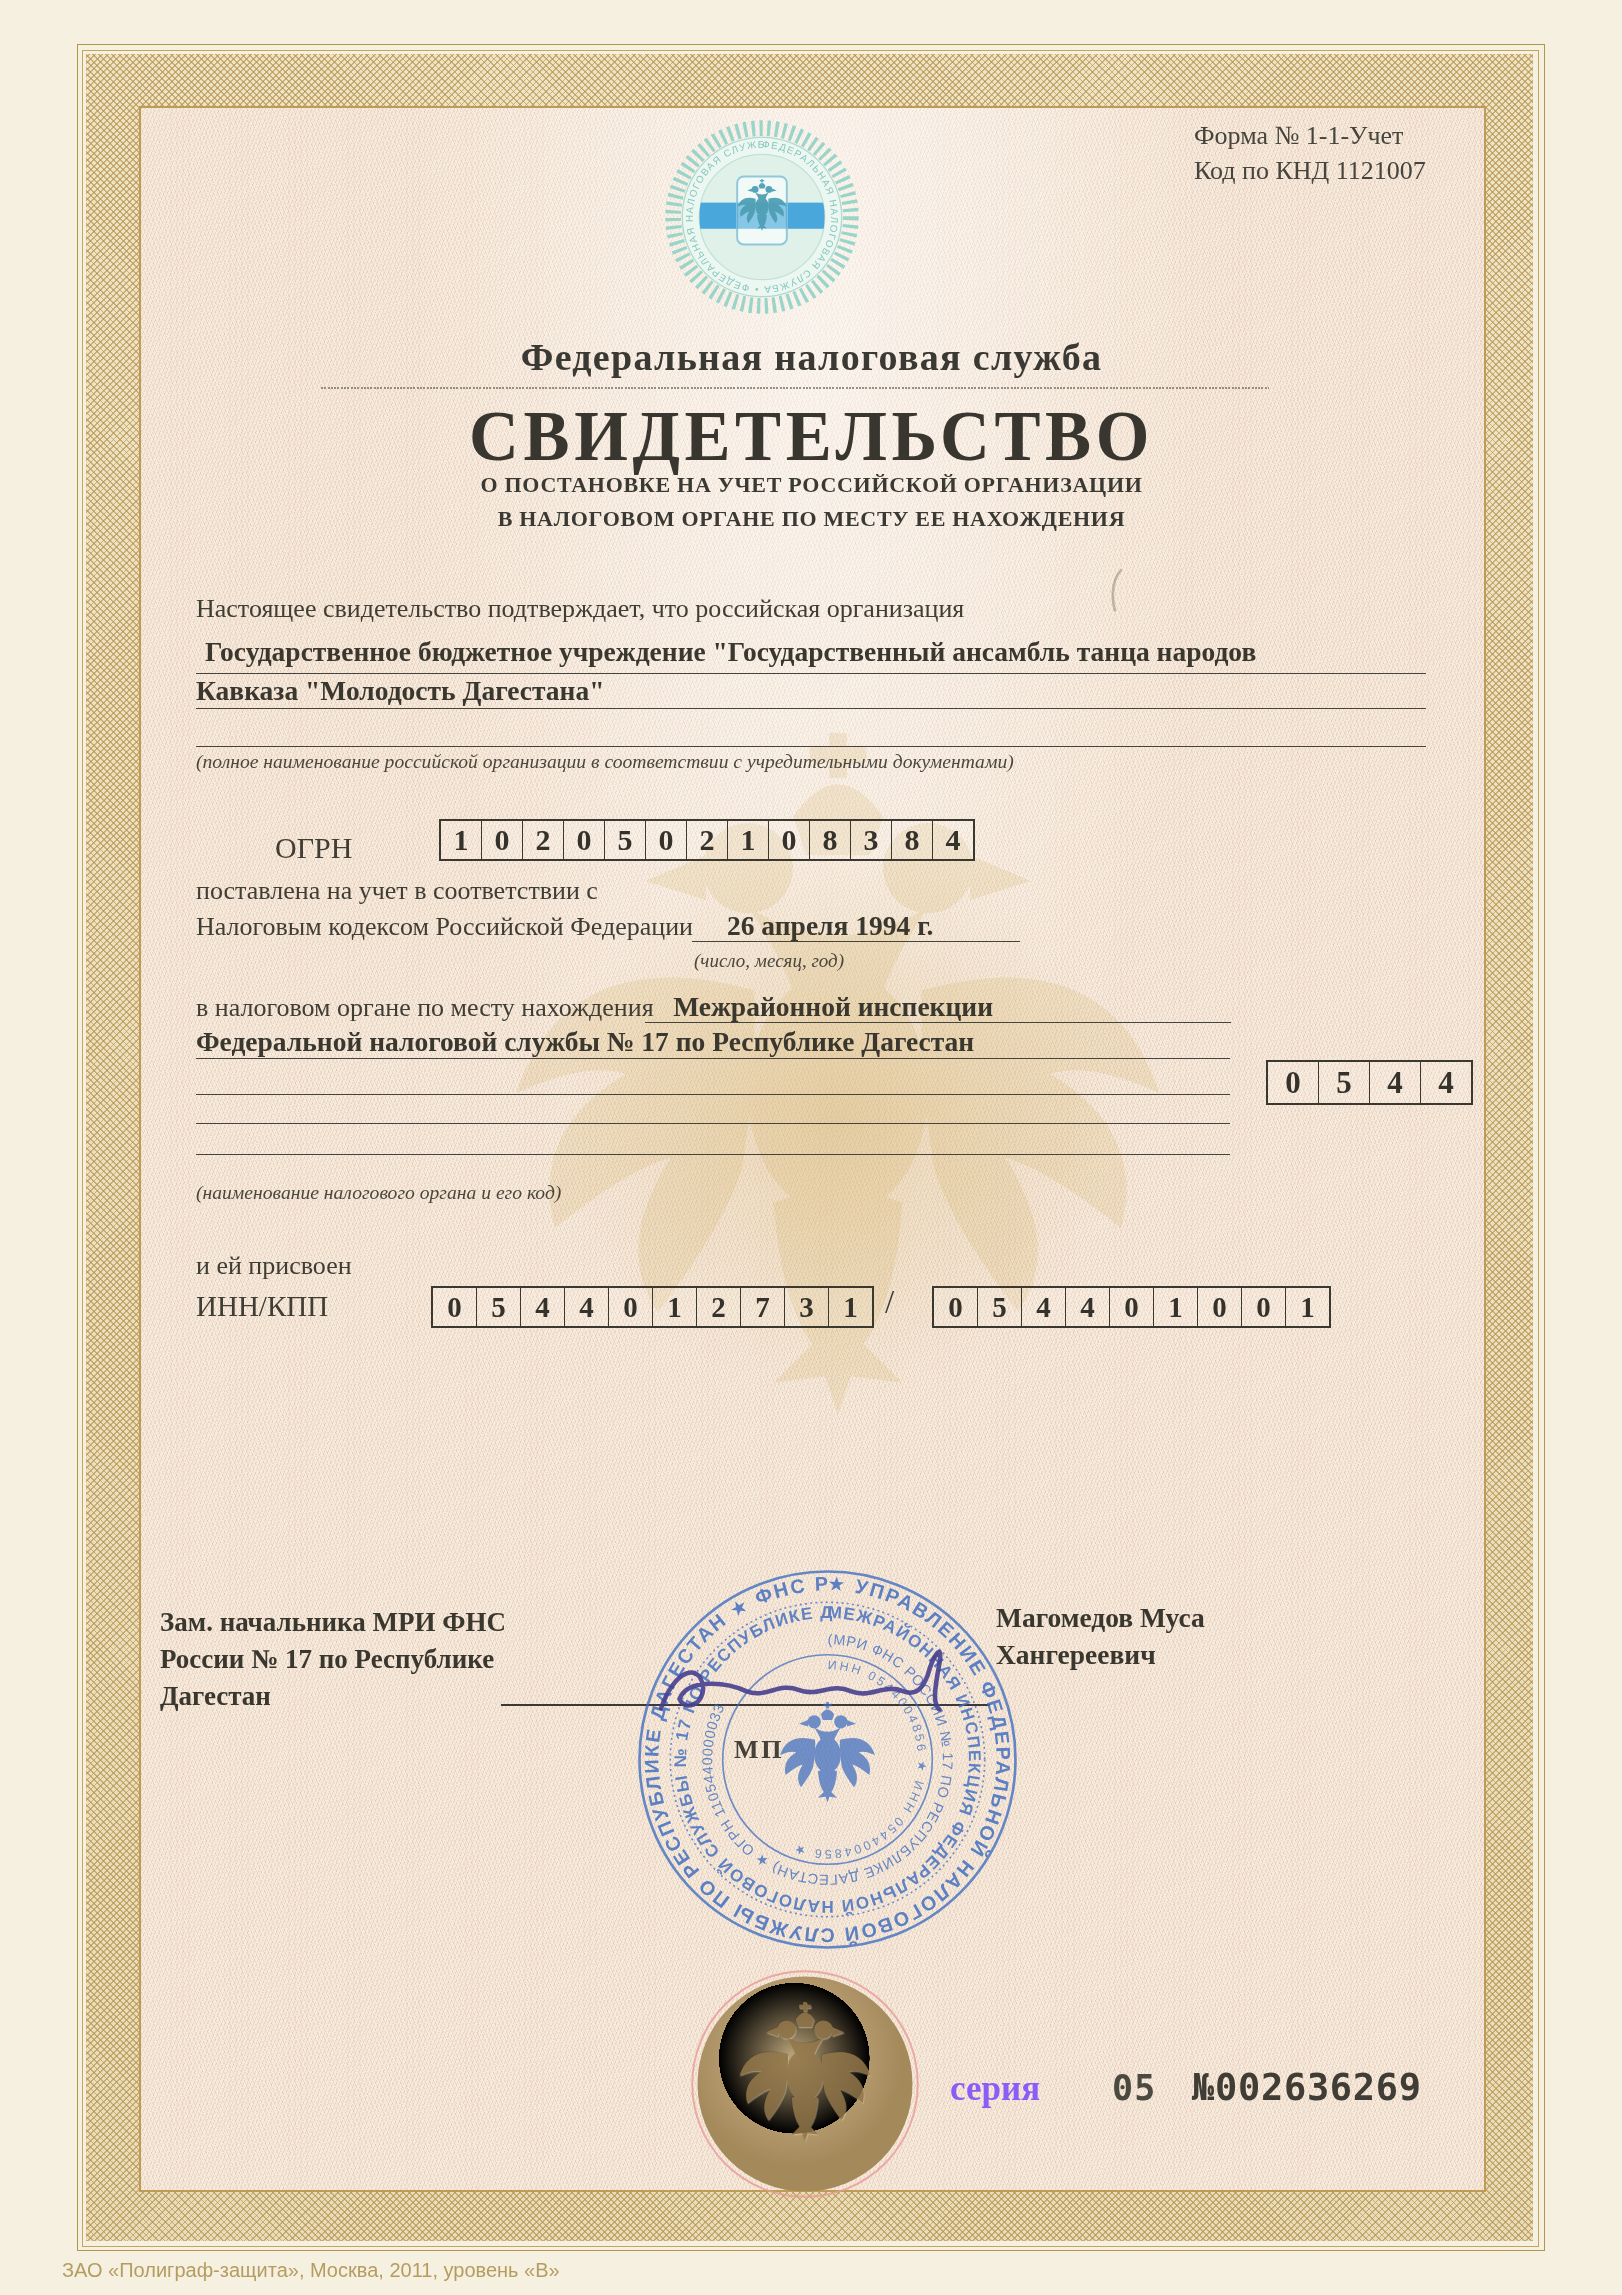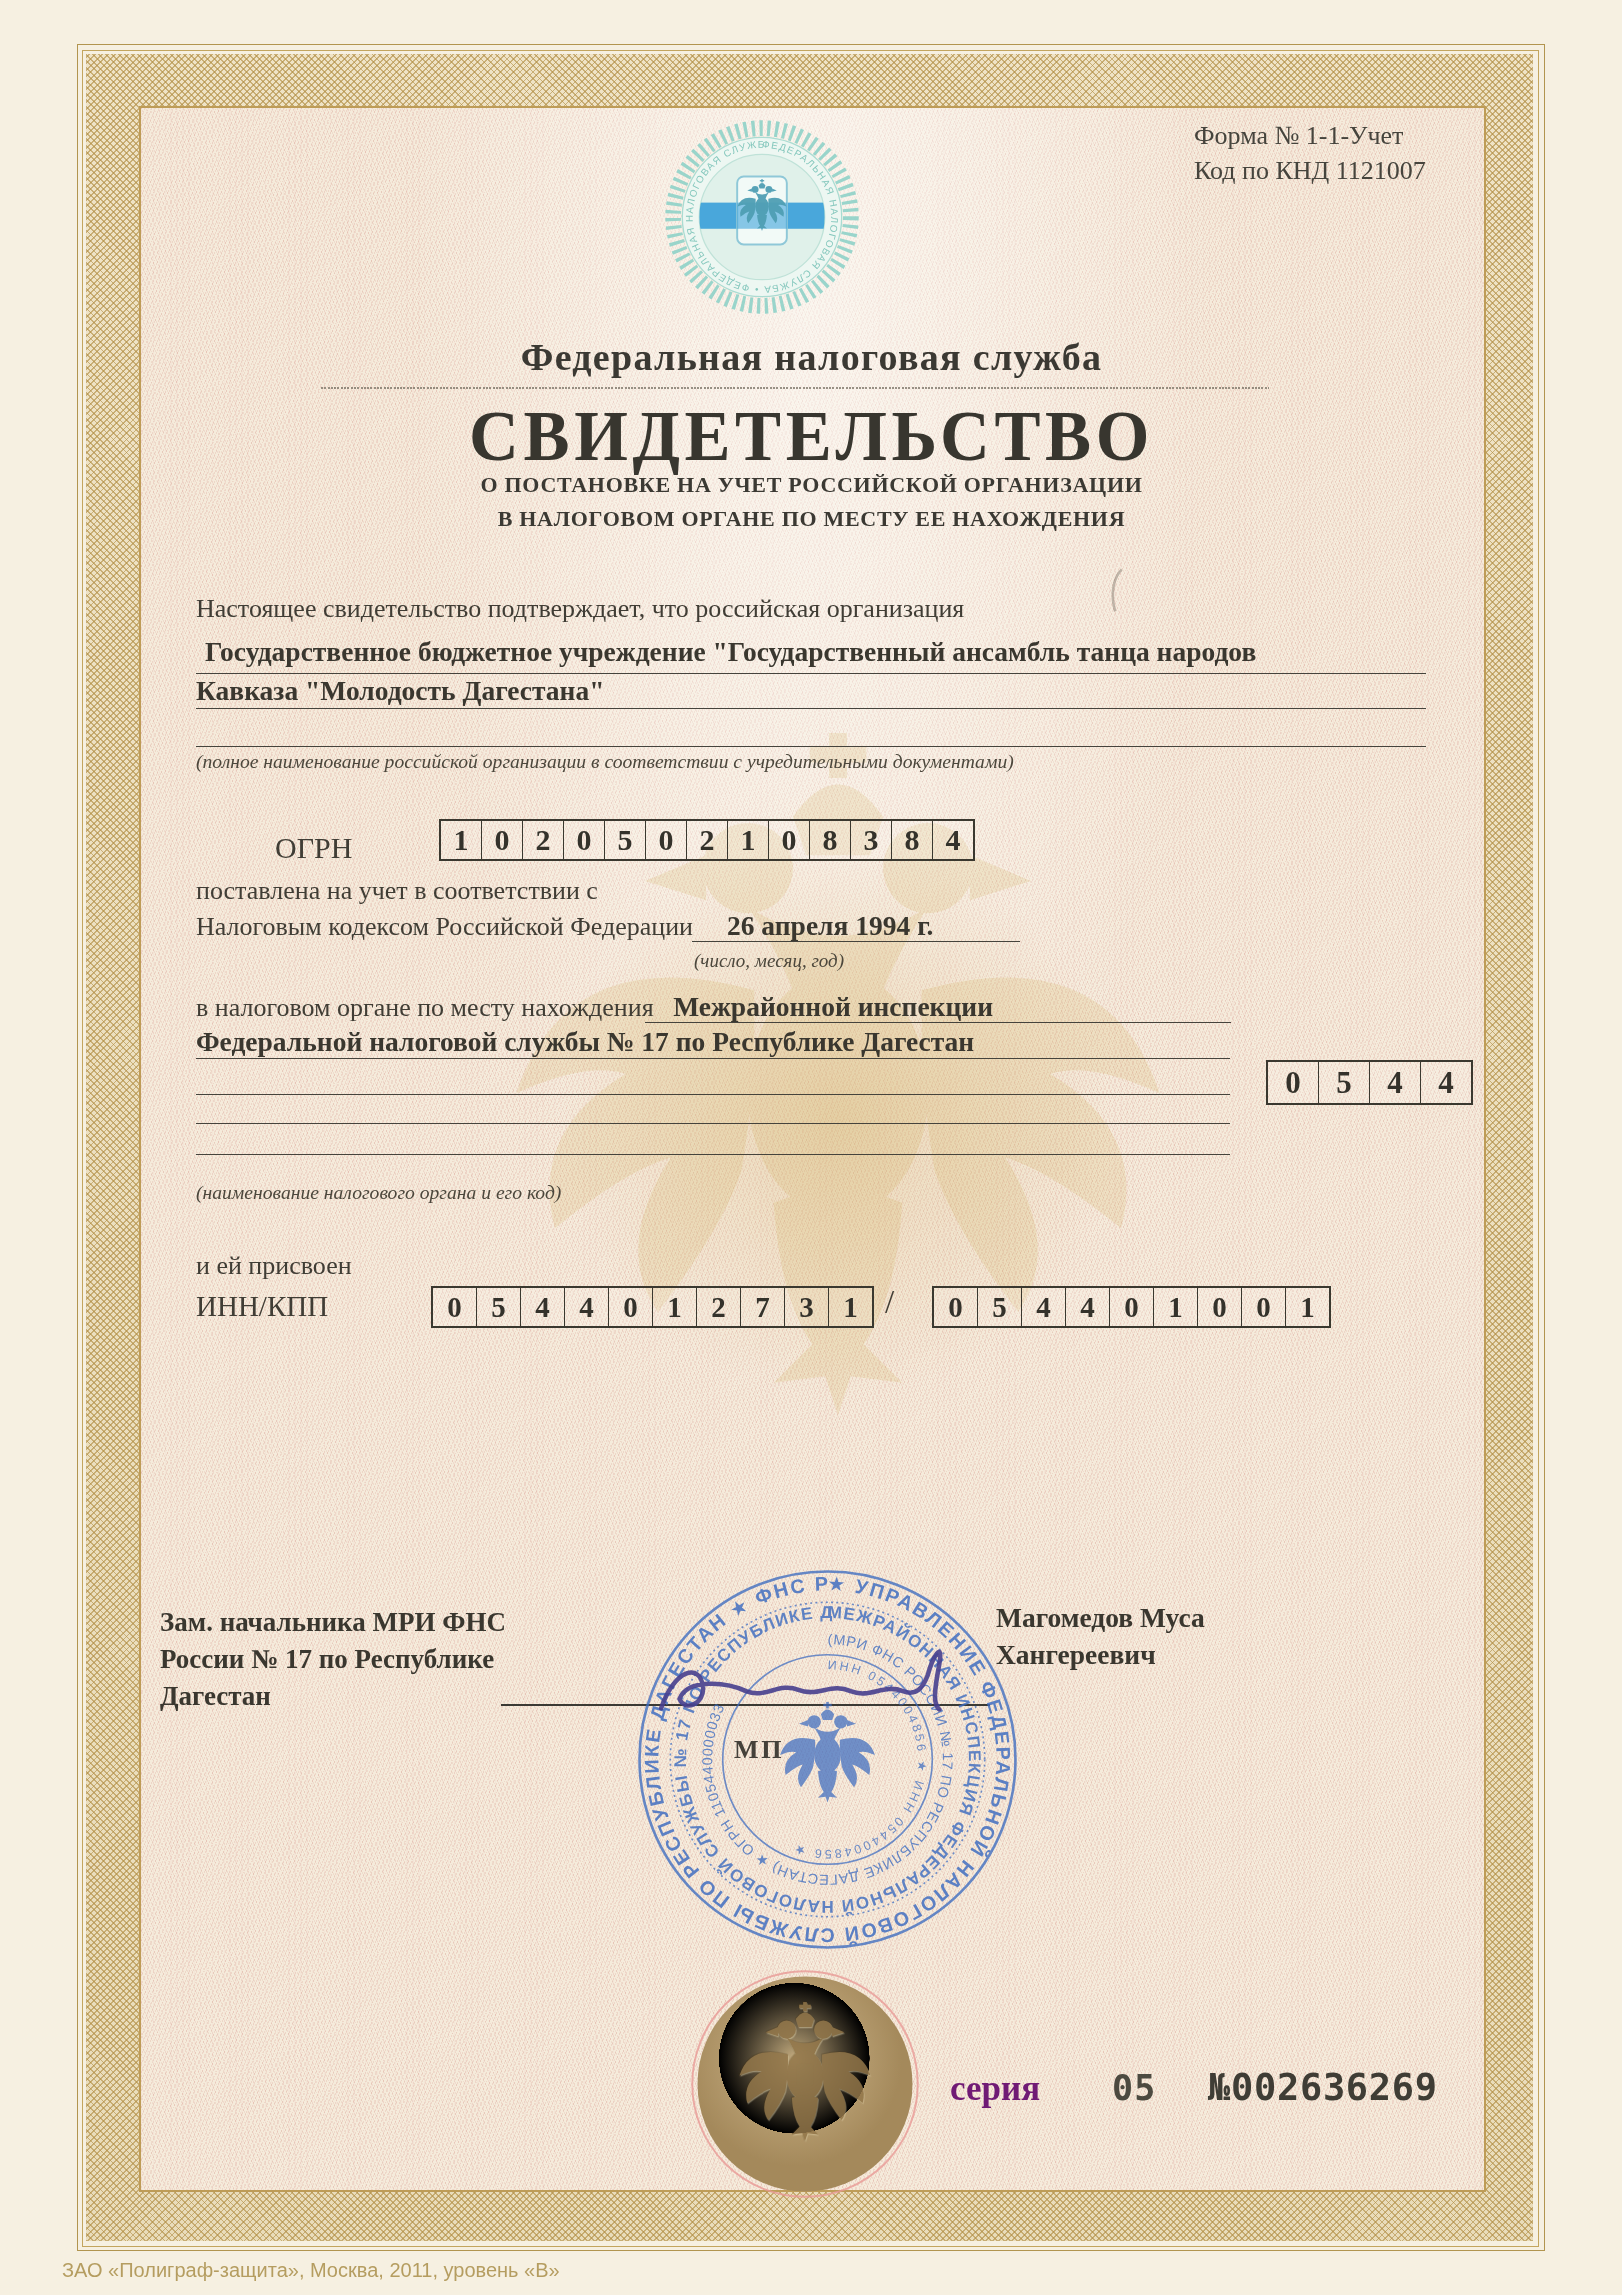--- a/index.html
+++ b/index.html
@@ -54,23 +54,23 @@
   }
   .digit-row .cell:first-child{border-left:none;}
   .ogrn-cells .cell{width:40px;height:38px;font-size:30px;}
   .code-cells .cell{width:50px;height:41px;font-size:31px;}
   .inn-cells .cell{width:43px;height:38px;font-size:29px;}
   .kpp-cells .cell{width:43px;height:38px;font-size:29px;}
   .sig-title{left:160px;top:1604px;font-size:27px;font-weight:700;line-height:37px;color:#3a372f;}
   .sig-name{left:996px;top:1599px;font-size:27.5px;font-weight:700;line-height:37px;color:#3a372f;}
   .sig-line{left:501px;top:1704px;width:489px;height:2px;background:#3b3a34;}
   .mp{left:734px;top:1735px;font-size:26px;font-weight:700;letter-spacing:2.6px;color:rgba(44,42,36,.88);}
-  .serial-label{left:950px;top:2069px;font-size:35px;font-weight:700;color:#701a75;}
+  .serial-label{left:950px;top:2069px;font-size:35px;font-weight:700;color:#8b5cf6;}
   .serial-series{left:1112px;top:2068px;font-family:"DejaVu Sans Mono",monospace;font-weight:700;font-size:35px;color:#4c4a40;letter-spacing:1.3px;}
-  .serial-number{left:1192px;top:2066px;font-family:"DejaVu Sans Mono",monospace;font-weight:700;font-size:37px;color:#3f3d35;letter-spacing:0.7px;margin-left:16px;}
+  .serial-number{left:1192px;top:2066px;font-family:"DejaVu Sans Mono",monospace;font-weight:700;font-size:37px;color:#3f3d35;letter-spacing:0.7px;}
   .printer-note{left:62px;top:2259px;font-family:"Liberation Sans","DejaVu Sans",sans-serif;font-size:20px;color:#b59d60;}
   .stamp-wrap{left:631px;top:1563px;width:393px;height:393px;opacity:.92;}
   .holo-wrap{left:664px;top:119px;width:196px;height:196px;}
   .seal-wrap{left:689px;top:1968px;width:232px;height:232px;}
   .tickmark{left:1106px;top:568px;width:23.6px;height:46px;opacity:.4;}
 </style>
 </head>
 <body>
 
 <svg width="0" height="0" style="position:absolute">

